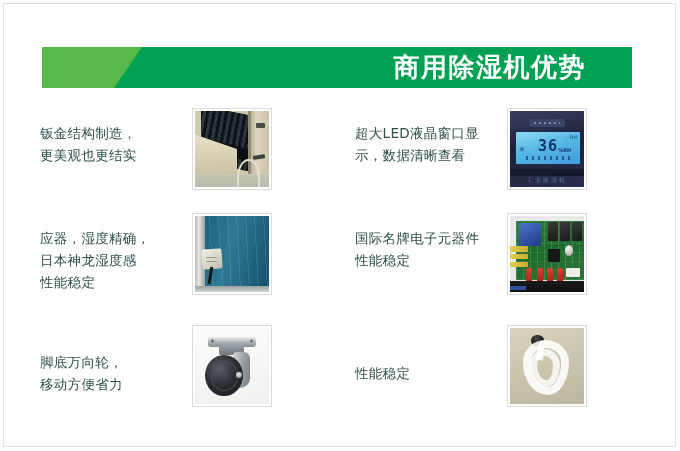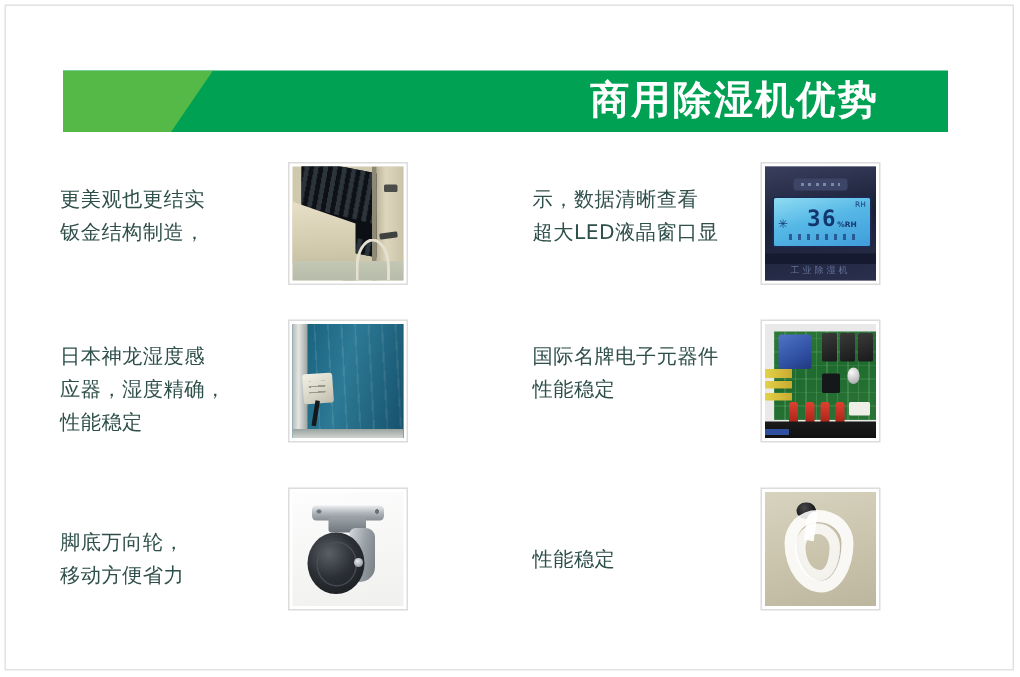--- a/index.html
+++ b/index.html
@@ -511,64 +511,64 @@
 
   <div id="banner">
     <div class="light-wedge"></div>
     <div id="banner-title">商用除湿机优势</div>
   </div>
 
   <div id="grid">
 
     <div class="feature col-l row-1">
       <div class="caption">
+        <div class="line">钣金结构制造，</div>
         <div class="line">更美观也更结实</div>
-        <div class="line">钣金结构制造，</div>
       </div>
       <div class="thumb-frame">
         <div class="thumb img-sheetmetal">
           <div class="coil"></div>
           <div class="coil-edge"></div>
           <div class="panel-right"></div>
           <div class="panel-edge"></div>
           <div class="bracket"></div>
           <div class="bracket2"></div>
           <div class="panel-front"></div>
           <div class="floor"></div>
           <div class="hose"></div>
         </div>
       </div>
     </div>
 
     <div class="feature col-r row-1">
       <div class="caption">
+        <div class="line">超大LED液晶窗口显</div>
         <div class="line">示，数据清晰查看</div>
-        <div class="line">超大LED液晶窗口显</div>
       </div>
       <div class="thumb-frame">
         <div class="thumb img-led">
           <div class="bezel"></div>
           <div class="tag"></div>
           <div class="lcd">
             <div class="corner">RH</div>
             <div class="snow">✳</div>
             <div class="value">36</div>
             <div class="unit">%RH</div>
             <div class="segments"></div>
           </div>
           <div class="strip"></div>
           <div class="brand">工业除湿机</div>
         </div>
       </div>
     </div>
 
     <div class="feature col-l row-2">
       <div class="caption">
+        <div class="line">应器，湿度精确，</div>
         <div class="line">日本神龙湿度感</div>
-        <div class="line">应器，湿度精确，</div>
         <div class="line">性能稳定</div>
       </div>
       <div class="thumb-frame">
         <div class="thumb img-sensor">
           <div class="fins"></div>
           <div class="rail-left"></div>
           <div class="sensor-box"></div>
           <div class="wire"></div>
           <div class="bottom-rail"></div>
         </div>

